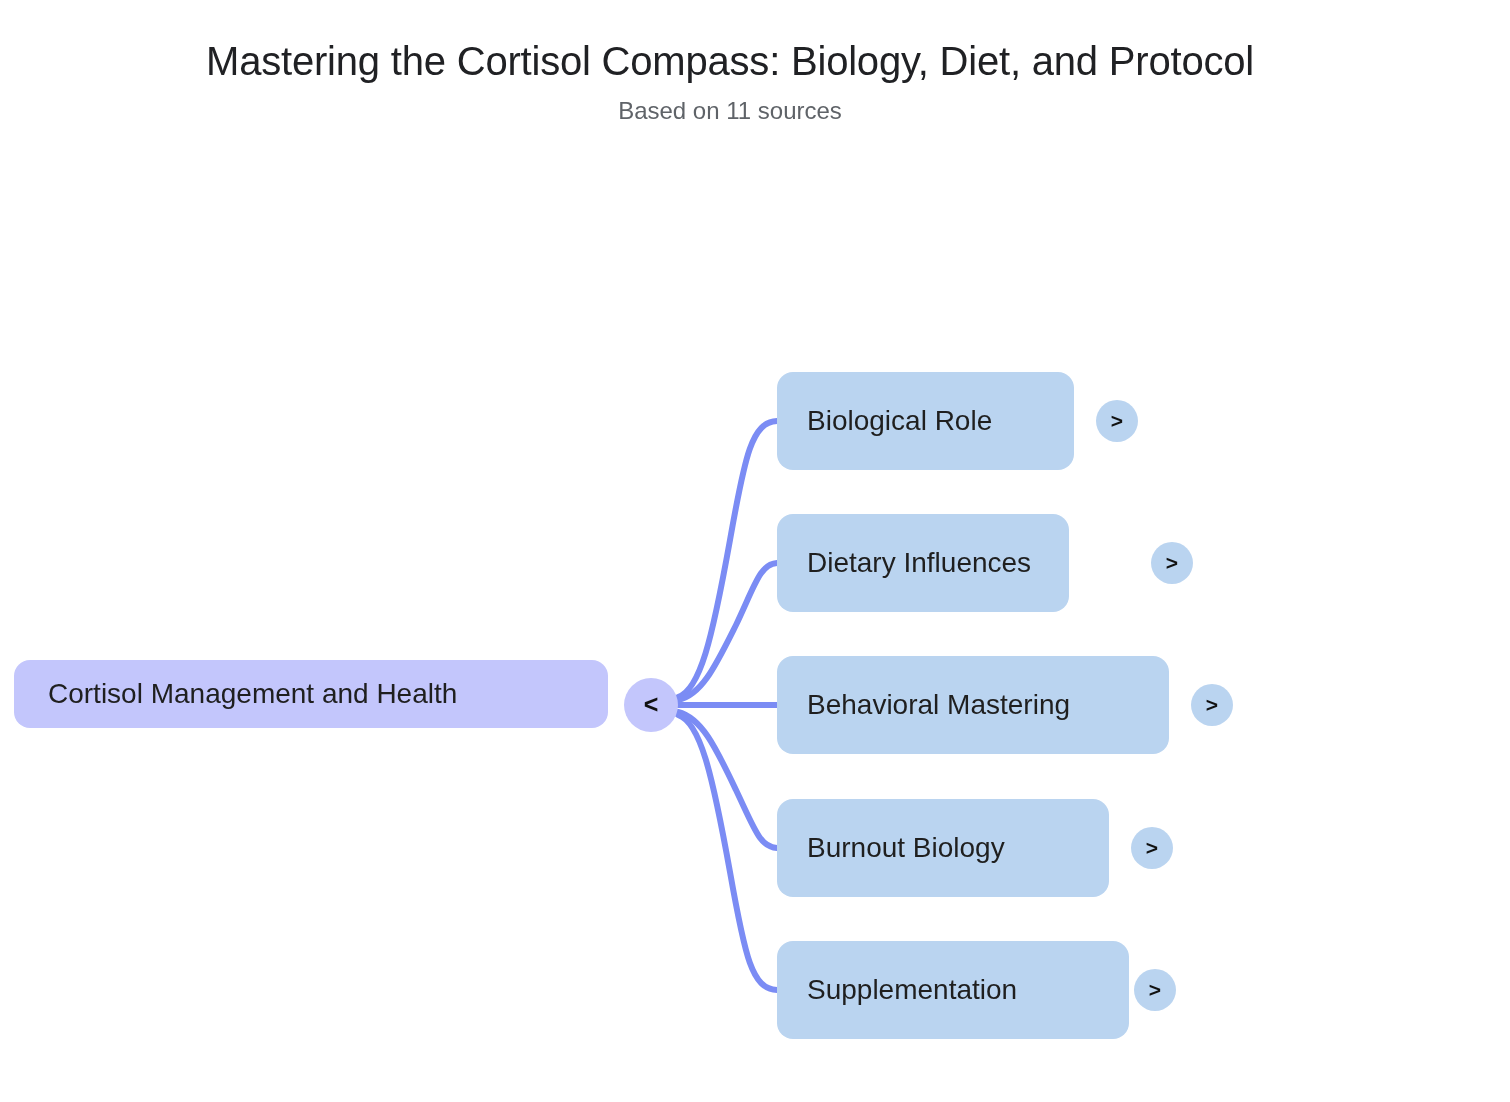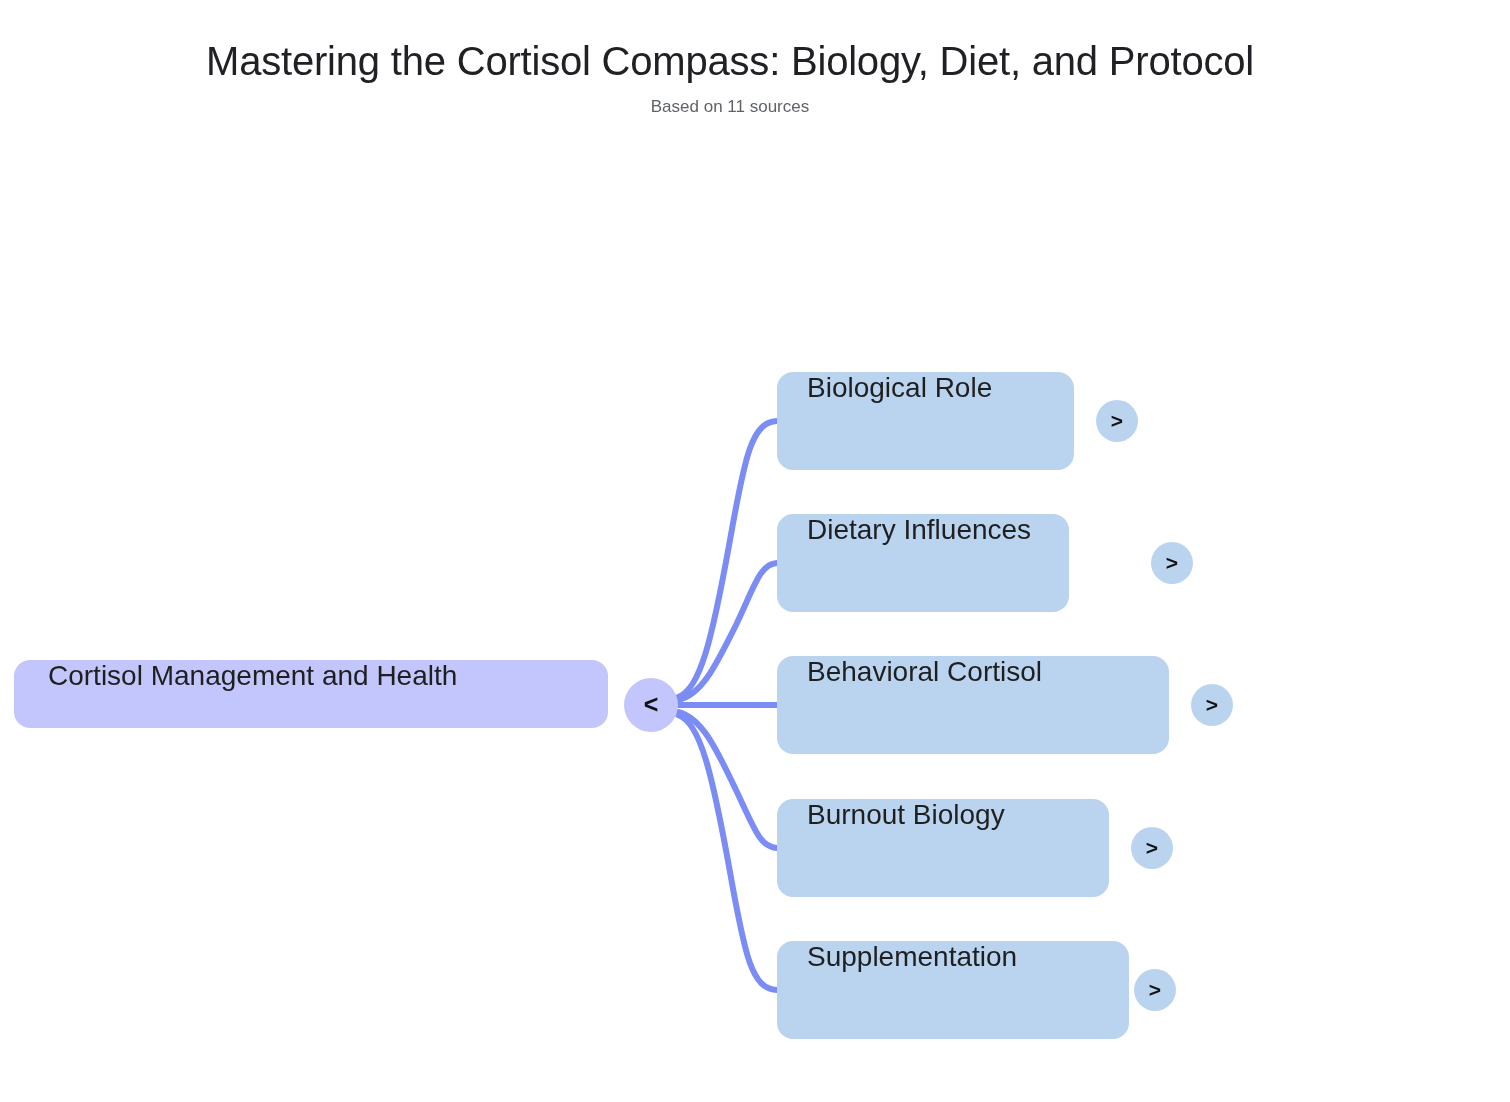--- a/index.html
+++ b/index.html
@@ -33,21 +33,21 @@
   .doc-title {
     font-size: 40px;
     font-weight: 400;
     color: #202124;
     letter-spacing: -0.2px;
     line-height: 1.18;
     margin: 0;
     white-space: nowrap;
   }
   .doc-subtitle {
-    font-size: 17px;
+    font-size: 24px;
     font-weight: 400;
     color: #5f6368;
     margin: 12px 0 0 0;
     line-height: 1.2;
   }
 
   
   .mindmap {
     position: absolute;
     left: 0;
@@ -61,21 +61,21 @@
     top: 0;
     width: 1510px;
     height: 1102px;
     pointer-events: none;
   }
 
   
   .node {
     position: absolute;
     display: flex;
-    align-items: flex-start;
+    align-items: center;
     box-sizing: border-box;
     border-radius: 14px;
     color: #1f1f1f;
     white-space: nowrap;
   }
   .node-label {
     display: block;
   }
 
   .root-node {
@@ -167,21 +167,21 @@
     </div>
 
     <div class="node child-node" style="left:777px; top:514px; width:292px;">
       <span class="node-label">Dietary Influences</span>
     </div>
     <div class="toggle expand-toggle" style="left:1151px; top:542px;">
       <span class="chev">&gt;</span>
     </div>
 
     <div class="node child-node" style="left:777px; top:656px; width:392px;">
-      <span class="node-label">Behavioral Cortisol</span>
+      <span class="node-label">Behavioral Mastering</span>
     </div>
     <div class="toggle expand-toggle" style="left:1191px; top:684px;">
       <span class="chev">&gt;</span>
     </div>
 
     <div class="node child-node" style="left:777px; top:799px; width:332px;">
       <span class="node-label">Burnout Biology</span>
     </div>
     <div class="toggle expand-toggle" style="left:1131px; top:827px;">
       <span class="chev">&gt;</span>

